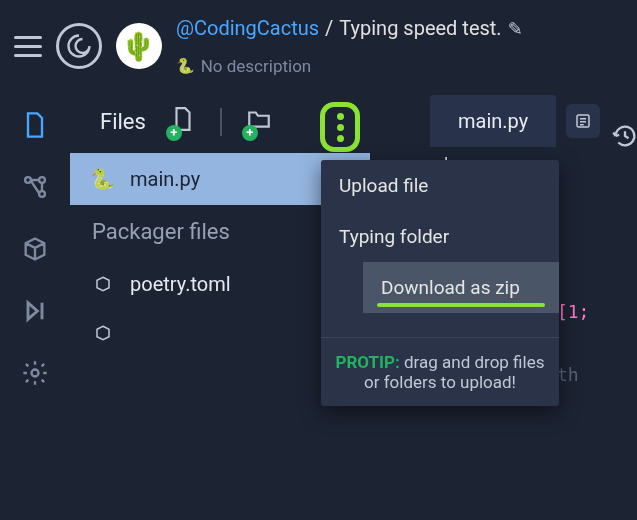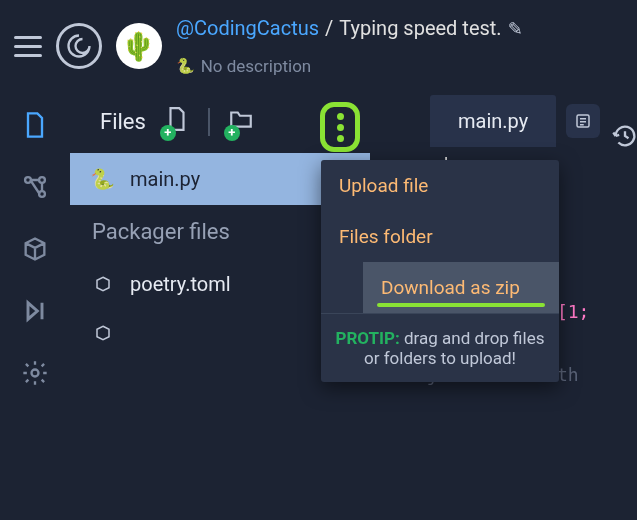--- a/index.html
+++ b/index.html
@@ -52,21 +52,21 @@
   }
   .sidebar .side-item {
     width: 34px; height: 34px; display: flex; align-items: center; justify-content: center;
     cursor: pointer; color: #7e8aa0;
   }
   .sidebar .side-item.active svg path, .sidebar .side-item.active svg rect { stroke: #4aa7ff; }
   .filepane {
     width: 300px; background: #1c2333;
   }
   .files-header {
-    display: flex; align-items: center; gap: 18px;
+    display: flex; align-items: center; gap: 24px;
     padding: 14px 22px 16px 30px; font-size: 22px; color: #e6eaf2;
   }
   .files-label { flex: 0 0 auto; }
   .addfile, .addfolder {
     position: relative; cursor: pointer;
   }
   .addfile svg, .addfolder svg { width: 26px; height: 26px; }
   .plusb {
     position: absolute; bottom: -4px; left: -4px;
     width: 16px; height: 16px; background: #23b260; border-radius: 50%;
@@ -119,27 +119,28 @@
     position: absolute;
     left: 321px; top: 160px;
     width: 238px;
     background: #2a3347;
     border-radius: 3px;
     box-shadow: 0 6px 20px rgba(0,0,0,0.5);
     z-index: 50;
     overflow: hidden;
   }
   .dd-item {
-    padding: 14px 18px; font-size: 19px; color: #fdba74; cursor: pointer;
+    padding: 14px 18px; font-size: 19px; color: #e5e5e5; cursor: pointer;
     position: relative;
   }
   .dd-item.hot { background: #4a5568; margin-left: 42px; }
   .dd-tip {
     padding: 14px 12px; font-size: 17px; color: #c0c8d8; text-align: center;
     border-top: 1px solid #3a4559;
+    margin-top: 24px;
   }
   .protip { color: #23b260; font-weight: 700; }
   .underline-annot {
     position: absolute; left: 14px; right: 14px; bottom: 6px; height: 4px;
     background: #8ae234; border-radius: 3px;
   }
   .kebab-annot {
     position: absolute; left: 320px; top: 102px;
     width: 40px; height: 50px;
     border: 5px solid #8ae234; border-radius: 14px;
@@ -293,21 +294,21 @@
 
 <div class="history-btn">
   <svg width="28" height="28" viewBox="0 0 24 24">
       <path d="M4 12a8 8 0 1 1 2.3 5.6M4 12l-2-3M4 12l3-1" fill="none" stroke="#c0c8d8" stroke-width="2"></path>
       <path d="M12 8v4l3 2" fill="none" stroke="#c0c8d8" stroke-width="2"></path>
     </svg>
 </div>
 
 <div class="dropdown">
   <div class="dd-item">Upload file</div>
-  <div class="dd-item">Files folder</div>
+  <div class="dd-item">Typing folder</div>
   <div class="dd-item hot">
     <span>Download as zip</span>
     <div class="underline-annot"></div>
   </div>
   <div class="dd-tip">
     <span class="protip">PROTIP:</span><span> drag and drop files or folders to upload!</span>
   </div>
 </div>
 
 </body></html>

